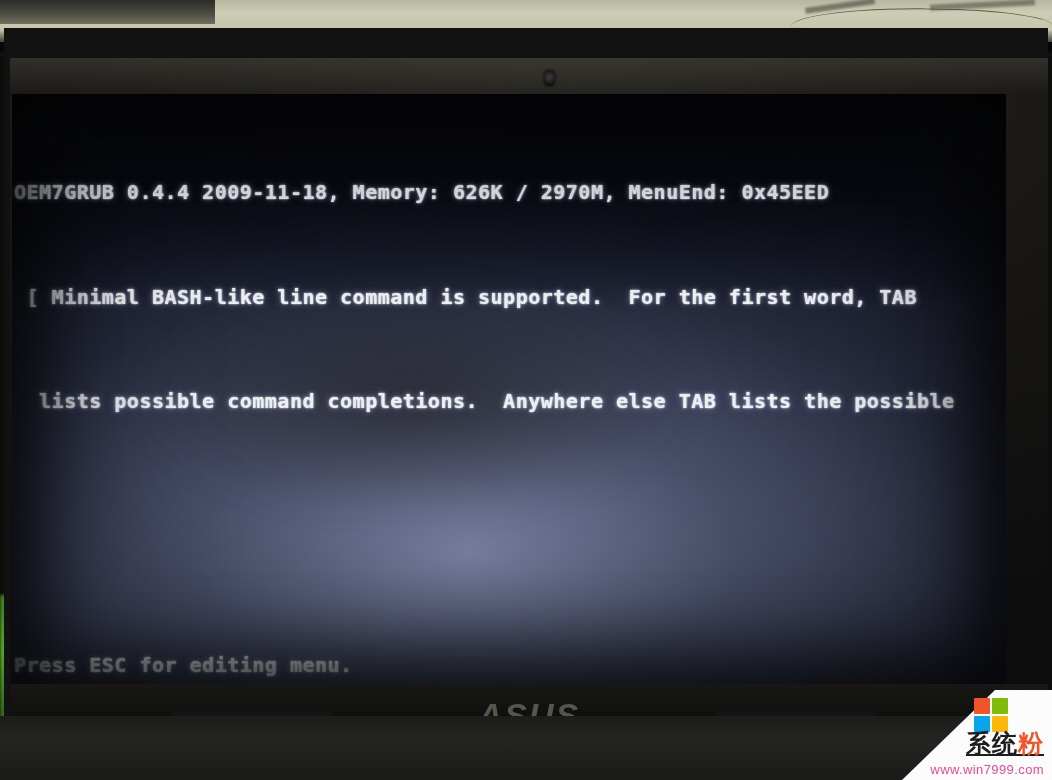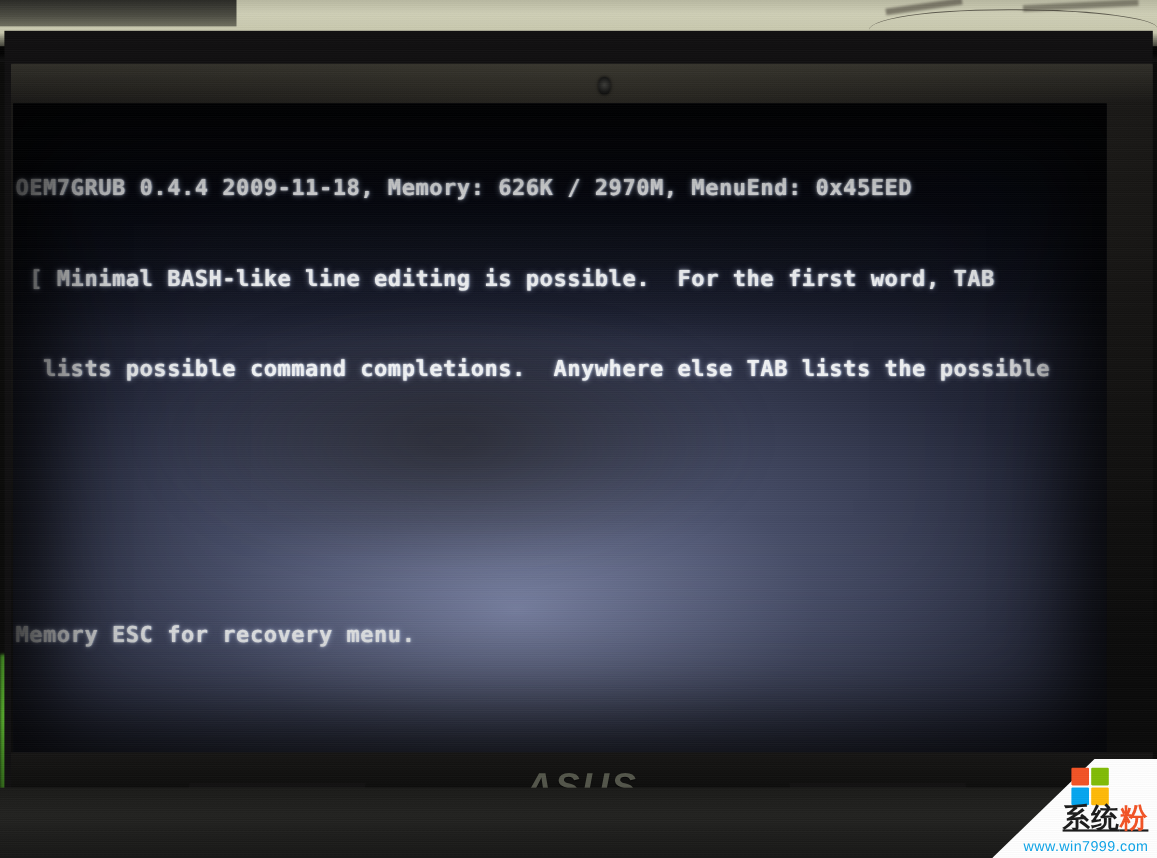--- a/index.html
+++ b/index.html
@@ -161,20 +161,21 @@
     color: #f0f2f4;
     white-space: pre;
     text-shadow:
        0 0 2px rgba(255,255,255,.95),
        0 0 6px rgba(200,215,255,.55),
        1px 0 1px rgba(120,150,200,.4);
   }
   .console .line {
     display: block;
     height: 27.5px;
+    margin-top: 22px;
   }
   .console .spacer { height: 27.5px; display: block; }
   .console .spacer2 { height: 22px; display: block; }
 
   
   .bottom-bezel {
     position: absolute;
     left: 6px; top: 656px;
     width: 1038px; height: 58px;
     background: linear-gradient(180deg, #161514 0%, #0d0d0c 55%, #080808 100%);
@@ -254,21 +255,21 @@
     letter-spacing: 1px;
     white-space: nowrap;
     text-decoration: underline;
   }
   .wm-title .accent { color: #f35325; }
   .wm-url {
     position: absolute;
     right: 8px; bottom: 3px;
     font-family: "Liberation Sans", sans-serif;
     font-size: 13px;
-    color: #0ea5e9;
+    color: #ec4899;
     letter-spacing: .4px;
     white-space: nowrap;
   }
 
   
   .noise {
     position: absolute;
     left: 0; top: 0;
     width: 1052px; height: 780px;
     pointer-events: none;
@@ -295,25 +296,25 @@
     <div class="bezel-sheen"></div>
     <div class="webcam"></div>
 
     <div class="screen">
       <div class="screen-glow"></div>
       <div class="screen-dark-top"></div>
       <div class="screen-smudge"></div>
 
       <div class="console">
         <span class="line">OEM7GRUB 0.4.4 2009-11-18, Memory: 626K / 2970M, MenuEnd: 0x45EED</span>
-        <span class="line"> [ Minimal BASH-like line editing is possible.  For the first word, TAB</span>
+        <span class="line"> [ Minimal BASH-like line command is supported.  For the first word, TAB</span>
         <span class="line">  lists possible command completions.  Anywhere else TAB lists the possible</span>
         <span class="spacer"></span>
         <span class="spacer2"></span>
-        <span class="line">Memory ESC for recovery menu.</span>
+        <span class="line">Press ESC for editing menu.</span>
         
         
       </div>
 
       <div class="screen-vignette"></div>
     </div>
 
     <div class="bottom-bezel">
       <div class="asus-logo">ASUS</div>
     </div>

